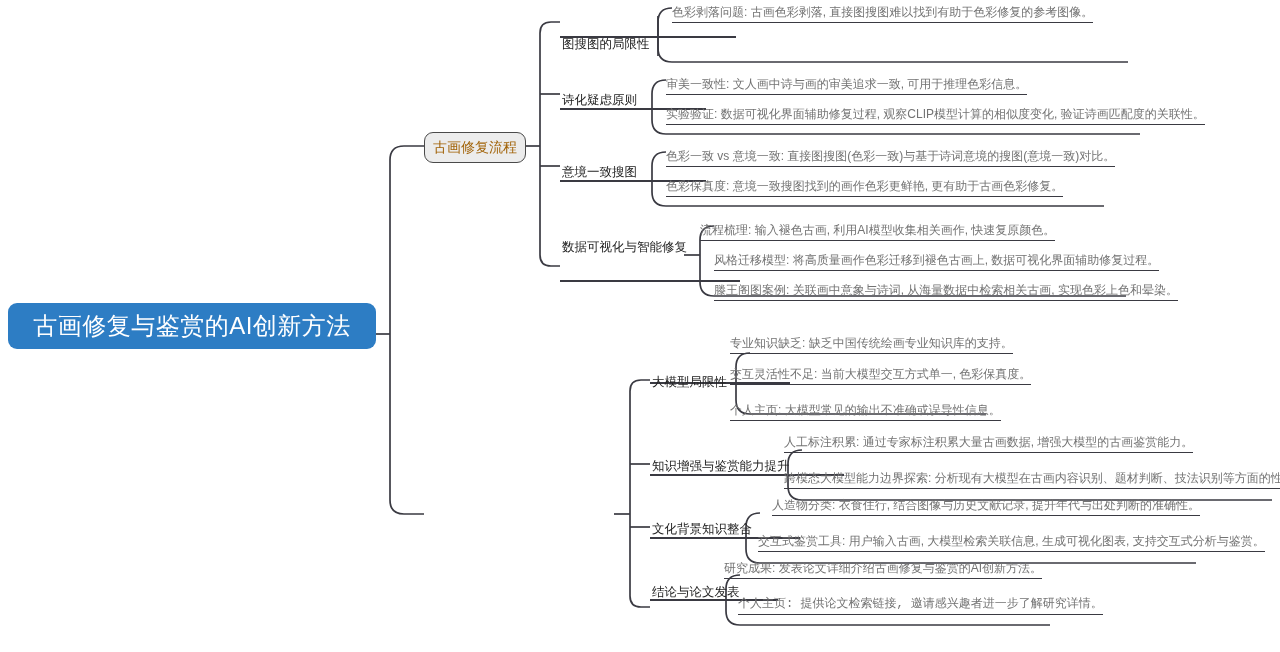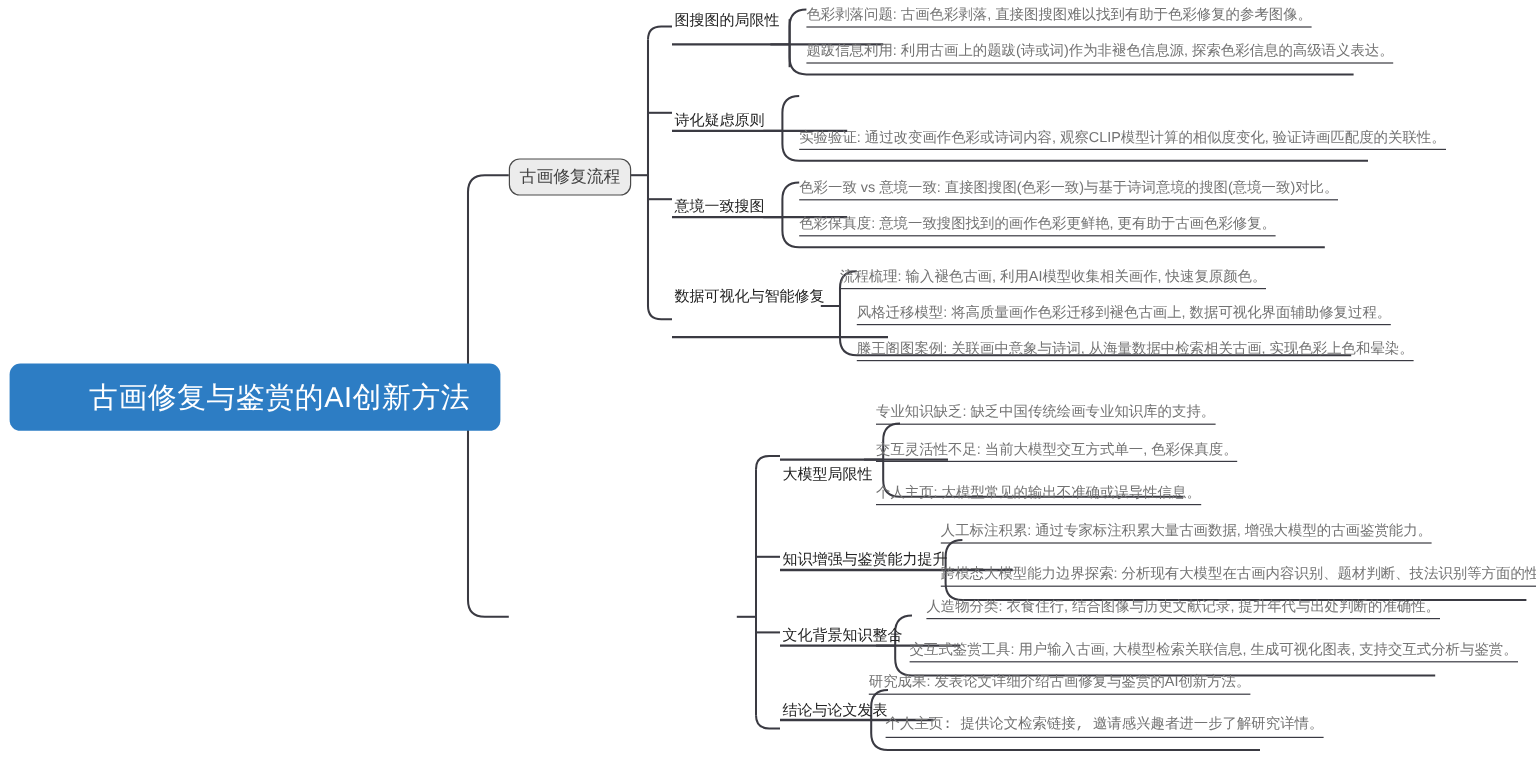--- a/index.html
+++ b/index.html
@@ -24,21 +24,21 @@
     letter-spacing:.5px;
     white-space:nowrap;
   }
 
   
   .l2{
     position:absolute;
     background:#ececec;
     border:1.6px solid #4a4a4a;
     border-radius:9px;
-    color:#404040;
+    color:#a16207;
     font-size:14px;
     display:flex;align-items:center;justify-content:center;
     white-space:nowrap;
     text-align:right;
   }
 
   
   .l3{
     position:absolute;
     font-size:12.5px;
@@ -115,47 +115,47 @@
       <path d="M650,538 L800,538" stroke-width="1.9"></path>
       <path d="M730,538 L746,538"></path>
       <path d="M760,513 Q746,513 746,527 L746,549 Q746,563 760,563 L1196,563" stroke-width="1.7"></path>
 
       <path d="M650,600 L778,600" stroke-width="1.9"></path>
       <path d="M710,600 L726,600"></path>
       <path d="M740,575 Q726,575 726,589 L726,611 Q726,625 740,625 L1050,625" stroke-width="1.7"></path>
     </g>
   </svg>
 
-  <div class="root" style="left:8px;top:303px;width:368px;height:56px;padding-left:41px;">
+  <div class="root" style="left:8px;top:303px;width:368px;height:46px;">
     <span>古画修复与鉴赏的AI创新方法</span>
   </div>
 
   <div class="l2" style="left:424px;top:132px;width:100px;height:29px;">
     <span>古画修复流程</span>
   </div>
 
 
-  <div class="l3" style="left:562px;top:10px;">图搜图的局限性</div>
+  <div class="l3" style="left:562px;top:37px;">图搜图的局限性</div>
   <div class="l3" style="left:562px;top:93px;">诗化疑虑原则</div>
   <div class="l3" style="left:562px;top:165px;">意境一致搜图</div>
   <div class="l3" style="left:562px;top:240px;">数据可视化与智能修复</div>
 
   <div class="leaf" style="left:672px;top:5px;">色彩剥落问题: 古画色彩剥落, 直接图搜图难以找到有助于色彩修复的参考图像。</div>
-  <div class="leaf" style="left:672px;top:35px;">题跋信息利用: 利用古画上的题跋(诗或词)作为非褪色信息源, 探索色彩信息的高级语义表达。</div>
 
-  <div class="leaf" style="left:666px;top:107px;">实验验证: 通过改变画作色彩或诗词内容, 观察CLIP模型计算的相似度变化, 验证诗画匹配度的关联性。</div>
+  <div class="leaf" style="left:666px;top:77px;">审美一致性: 文人画中诗与画的审美追求一致, 可用于推理色彩信息。</div>
+  <div class="leaf" style="left:666px;top:107px;">实验验证: 数据可视化界面辅助修复过程, 观察CLIP模型计算的相似度变化, 验证诗画匹配度的关联性。</div>
 
   <div class="leaf" style="left:666px;top:149px;">色彩一致 vs 意境一致: 直接图搜图(色彩一致)与基于诗词意境的搜图(意境一致)对比。</div>
   <div class="leaf" style="left:666px;top:179px;">色彩保真度: 意境一致搜图找到的画作色彩更鲜艳, 更有助于古画色彩修复。</div>
 
   <div class="leaf" style="left:700px;top:223px;">流程梳理: 输入褪色古画, 利用AI模型收集相关画作, 快速复原颜色。</div>
   <div class="leaf" style="left:714px;top:253px;">风格迁移模型: 将高质量画作色彩迁移到褪色古画上, 数据可视化界面辅助修复过程。</div>
   <div class="leaf" style="left:714px;top:283px;">滕王阁图案例: 关联画中意象与诗词, 从海量数据中检索相关古画, 实现色彩上色和晕染。</div>
 
-  <div class="l3" style="left:652px;top:388px;">大模型局限性</div>
+  <div class="l3" style="left:652px;top:375px;">大模型局限性</div>
   <div class="l3" style="left:652px;top:459px;">知识增强与鉴赏能力提升</div>
   <div class="l3" style="left:652px;top:522px;">文化背景知识整合</div>
   <div class="l3" style="left:652px;top:585px;">结论与论文发表</div>
 
   <div class="leaf" style="left:730px;top:336px;">专业知识缺乏: 缺乏中国传统绘画专业知识库的支持。</div>
   <div class="leaf" style="left:730px;top:367px;">交互灵活性不足: 当前大模型交互方式单一, 色彩保真度。</div>
   <div class="leaf" style="left:730px;top:403px;">个人主页: 大模型常见的输出不准确或误导性信息。</div>
 
   <div class="leaf" style="left:784px;top:435px;">人工标注积累: 通过专家标注积累大量古画数据, 增强大模型的古画鉴赏能力。</div>
   <div class="leaf" style="left:784px;top:471px;">跨模态大模型能力边界探索: 分析现有大模型在古画内容识别、题材判断、技法识别等方面的性能与局限。</div>

